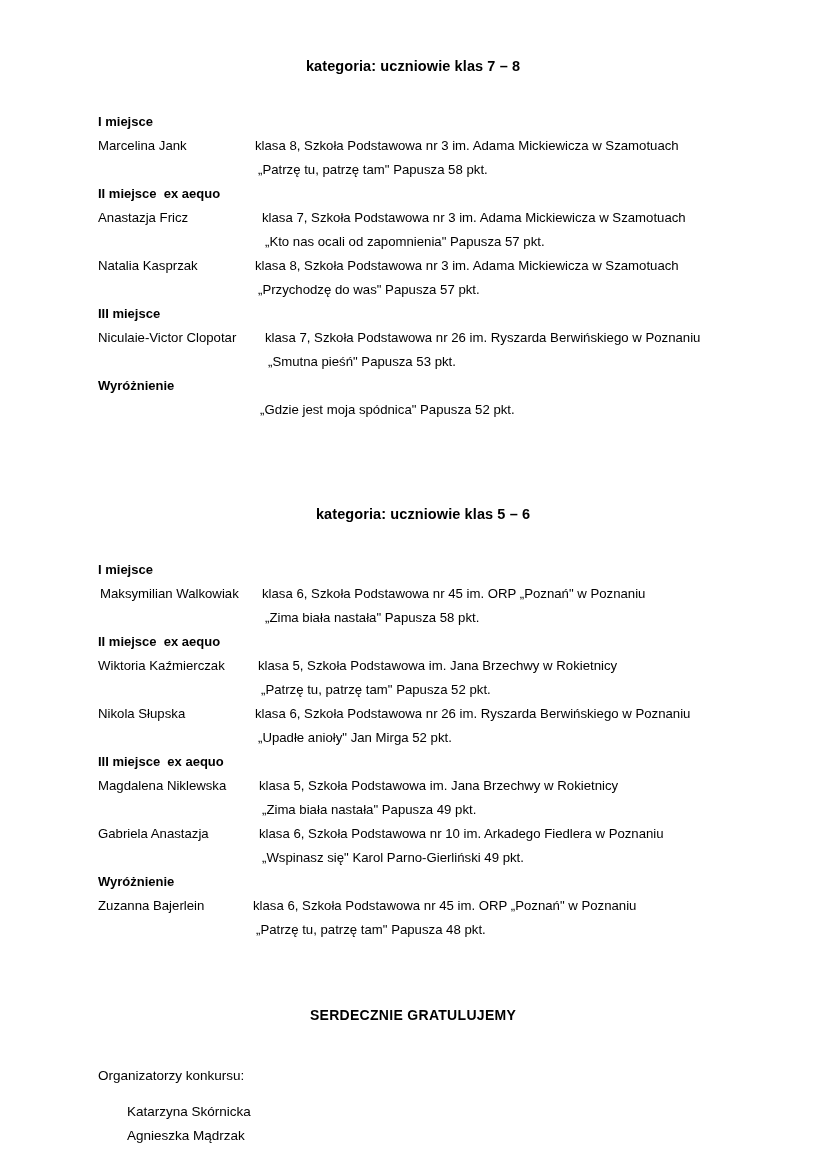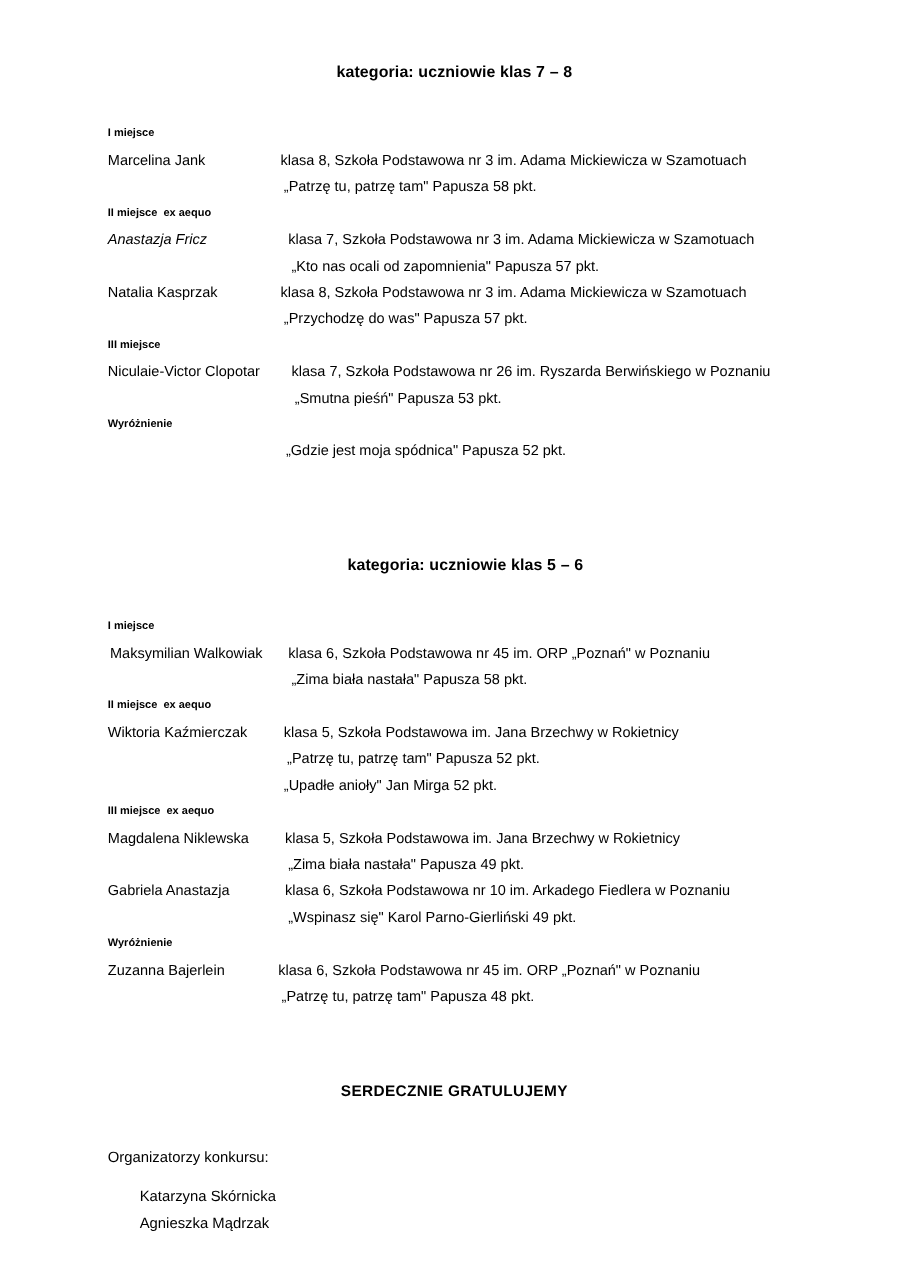--- a/index.html
+++ b/index.html
@@ -30,21 +30,21 @@
     font-size: 14.5px;
     font-weight: bold;
     letter-spacing: 0.1px;
   }
   #cat-0-title { margin-top: 58px; }
   #cat-1-title { margin-top: 0; padding-left: 20px; }
 
   .place-block { margin: 0; }
 
   .place-label {
-    font-size: 10px;
+    font-size: 13px;
     font-weight: bold;
     margin-left: 98px;
     line-height: 24px;
     white-space: pre;
   }
 
   .entry-line {
     line-height: 24px;
     font-size: 13.2px;
     white-space: nowrap;
@@ -103,21 +103,21 @@
           <span class="entry-name" style="left: 98px;">Marcelina Jank</span>
           <span class="entry-detail" style="left: 255px;">klasa 8, Szkoła Podstawowa nr 3 im. Adama Mickiewicza w Szamotuach</span>
         </div>
         <div class="entry-line">
           <span class="entry-work" style="left: 258px;">„Patrzę tu, patrzę tam" Papusza  58 pkt.</span>
         </div>
       </div>
       <div class="place-block">
         <div class="place-label">II miejsce  ex aequo</div>
         <div class="entry-line">
-          <span class="entry-name" style="left: 98px; font-style: italic;">Anastazja Fricz</span>
+          <span class="entry-name" style="left: 98px;">Anastazja Fricz</span>
           <span class="entry-detail" style="left: 262px;">klasa 7, Szkoła Podstawowa nr 3 im. Adama Mickiewicza w Szamotuach</span>
         </div>
         <div class="entry-line">
           <span class="entry-work" style="left: 265px;">„Kto nas ocali od zapomnienia" Papusza  57 pkt.</span>
         </div>
         <div class="entry-line">
           <span class="entry-name" style="left: 98px;">Natalia Kasprzak</span>
           <span class="entry-detail" style="left: 255px;">klasa 8, Szkoła Podstawowa nr 3 im. Adama Mickiewicza w Szamotuach</span>
         </div>
         <div class="entry-line">
@@ -155,20 +155,24 @@
         </div>
       </div>
       <div class="place-block">
         <div class="place-label">II miejsce  ex aequo</div>
         <div class="entry-line">
           <span class="entry-name" style="left: 98px;">Wiktoria Kaźmierczak</span>
           <span class="entry-detail" style="left: 258px;">klasa 5, Szkoła Podstawowa im. Jana Brzechwy w Rokietnicy</span>
         </div>
         <div class="entry-line">
           <span class="entry-work" style="left: 261px;">„Patrzę tu, patrzę tam" Papusza   52 pkt.</span>
+        </div>
+        <div class="entry-line">
+          <span class="entry-name" style="left: 98px;">Nikola Słupska</span>
+          <span class="entry-detail" style="left: 255px;">klasa 6, Szkoła Podstawowa nr 26 im. Ryszarda Berwińskiego w Poznaniu</span>
         </div>
         <div class="entry-line">
           <span class="entry-work" style="left: 258px;">„Upadłe anioły" Jan Mirga  52 pkt.</span>
         </div>
       </div>
       <div class="place-block">
         <div class="place-label">III miejsce  ex aequo</div>
         <div class="entry-line">
           <span class="entry-name" style="left: 98px;">Magdalena Niklewska</span>
           <span class="entry-detail" style="left: 259px;">klasa 5, Szkoła Podstawowa im. Jana Brzechwy w Rokietnicy</span>

